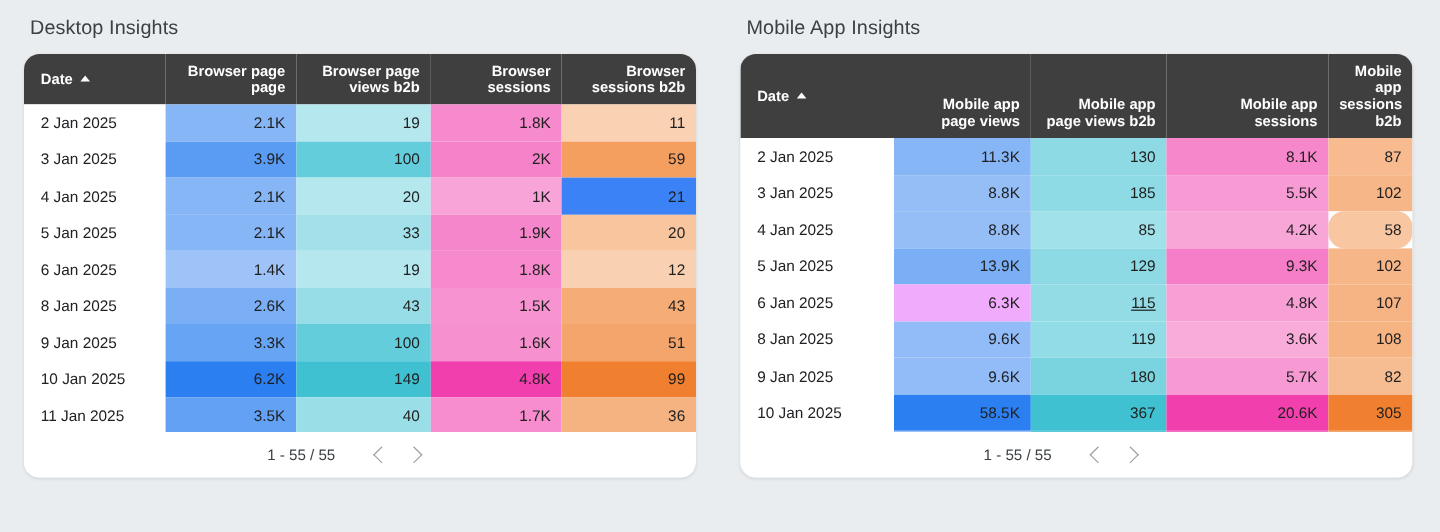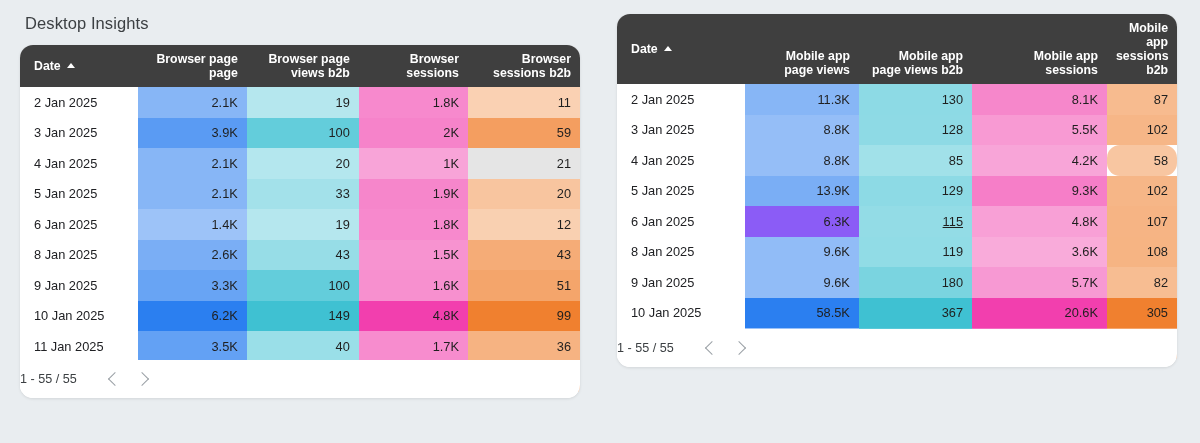--- a/index.html
+++ b/index.html
@@ -97,21 +97,21 @@
 
   .pager {
     position: absolute;
     bottom: 0;
     left: 0;
     right: 0;
     height: 38px;
     background: #ffffff;
     display: flex;
     align-items: center;
-    justify-content: flex-start;
+    justify-content: center;
     padding-right: 16px;
     gap: 0px;
     box-sizing: border-box;
   }
   .pager-label {
     font-size: 12.6px;
     color: #3c4043;
     margin-right: 22px;
     white-space: nowrap;
   }
@@ -170,21 +170,21 @@
               <td style="background: rgb(90, 155, 243);">3.9K</td>
               <td style="background: rgb(99, 205, 219);">100</td>
               <td style="background: rgb(246, 131, 202);">2K</td>
               <td style="background: rgb(244, 158, 96);">59</td>
             </tr>
             <tr>
               <td class="col-date">4 Jan 2025</td>
               <td style="background: rgb(135, 182, 246);">2.1K</td>
               <td style="background: rgb(180, 231, 238);">20</td>
               <td style="background: rgb(248, 164, 216);">1K</td>
-              <td style="background: #e5e5e5; margin-top: 24px;">21</td>
+              <td style="background: #3b82f6; margin-top: 24px;">21</td>
             </tr>
             <tr>
               <td class="col-date">5 Jan 2025</td>
               <td style="background: rgb(135, 182, 246);">2.1K</td>
               <td style="background: rgb(163, 225, 234);">33</td>
               <td style="background: rgb(246, 134, 203);">1.9K</td>
               <td style="background: rgb(248, 197, 159);">20</td>
             </tr>
             <tr>
               <td class="col-date">6 Jan 2025</td>
@@ -236,20 +236,21 @@
             <span class="chev chev-left"></span>
           </span>
         <span class="pager-btn">
             <span class="chev chev-right"></span>
           </span>
       </div>
     </div>
   </div>
 
   <div class="panel panel-right">
+    <div class="panel-title">Mobile App Insights</div>
     <div class="card card-right">
       <table class="grid">
         <colgroup>
             <col style="width: 22.8%;">
             <col style="width: 20.4%;">
             <col style="width: 20.2%;">
             <col style="width: 24.1%;">
             <col style="width: 12.5%;">
           </colgroup>
         <thead>
@@ -265,41 +266,41 @@
             <tr>
               <td class="col-date">2 Jan 2025</td>
               <td style="background: rgb(135, 182, 246);">11.3K</td>
               <td style="background: rgb(141, 218, 229);">130</td>
               <td style="background: rgb(246, 135, 203);">8.1K</td>
               <td style="background: rgb(247, 187, 143);">87</td>
             </tr>
             <tr>
               <td class="col-date">3 Jan 2025</td>
               <td style="background: rgb(149, 190, 247);">8.8K</td>
-              <td style="background: rgb(142, 218, 229);">128</td>
+              <td style="background: rgb(142, 218, 229);">185</td>
               <td style="background: rgb(248, 154, 211);">5.5K</td>
               <td style="background: rgb(246, 182, 135);">102</td>
             </tr>
             <tr>
               <td class="col-date">4 Jan 2025</td>
               <td style="background: rgb(149, 190, 247);">8.8K</td>
               <td style="background: rgb(161, 225, 233);">85</td>
               <td style="background: rgb(248, 165, 216);">4.2K</td>
               <td style="background: rgb(248, 198, 161); border-radius: 13px;">58</td>
             </tr>
             <tr>
               <td class="col-date">5 Jan 2025</td>
               <td style="background: rgb(122, 174, 245);">13.9K</td>
               <td style="background: rgb(141, 218, 229);">129</td>
               <td style="background: rgb(246, 126, 200);">9.3K</td>
               <td style="background: rgb(246, 182, 135);">102</td>
             </tr>
             <tr>
               <td class="col-date">6 Jan 2025</td>
-              <td style="background: #8b5cf6; text-align: right;">6.3K</td>
+              <td style="background: #f0abfc; text-align: right;">6.3K</td>
               <td style="background: rgb(147, 220, 230); text-decoration: underline;">115</td>
               <td style="background: rgb(248, 160, 214);">4.8K</td>
               <td style="background: rgb(246, 180, 132);">107</td>
             </tr>
             <tr>
               <td class="col-date">8 Jan 2025</td>
               <td style="background: rgb(145, 188, 247);">9.6K</td>
               <td style="background: rgb(145, 220, 230);">119</td>
               <td style="background: rgb(249, 171, 218);">3.6K</td>
               <td style="background: rgb(246, 180, 131);">108</td>

